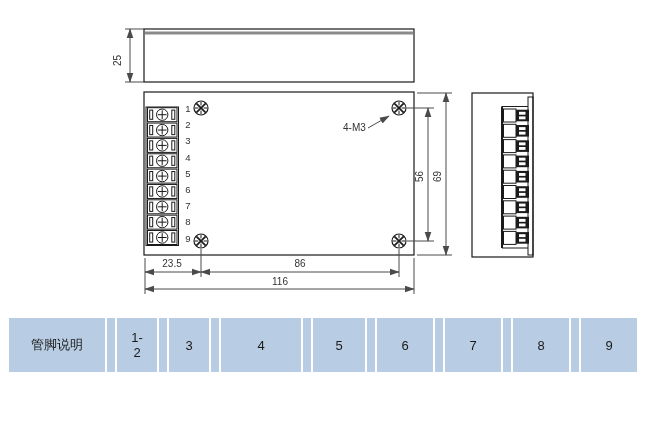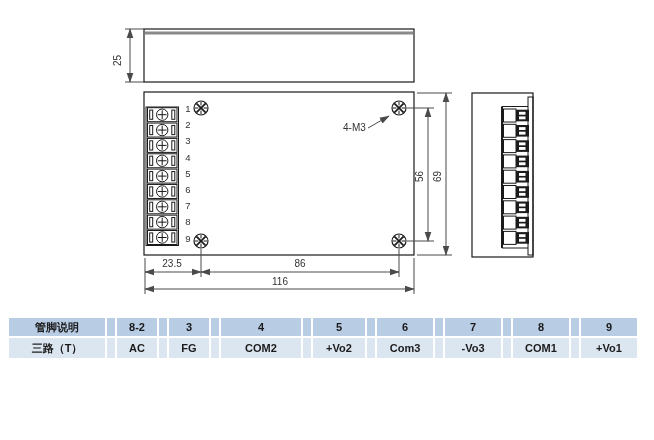--- a/index.html
+++ b/index.html
@@ -13,22 +13,22 @@
   svg .lid{stroke:#8a8a8a;stroke-width:3;fill:none;}
   svg .dim{stroke:#4a4a4a;stroke-width:1;fill:none;}
   svg .arrowfill{fill:#4a4a4a;}
   svg text{fill:#333333;font-size:10px;font-family:"Liberation Sans","DejaVu Sans",sans-serif;}
   svg text.pin{font-size:9.5px;}
   table.pins{
     border-collapse:separate;border-spacing:2px;table-layout:fixed;
     width:632px;margin:7px 0 0 7px;
   }
   table.pins th{
-    background:#B8CCE4;height:18px;padding:0;
-    font-size:11px;font-weight:bold;color:#1a1a1a;text-align:center;vertical-align:middle;
+    background:#B8CCE4;height:18px;padding:12px;
+    font-size:13px;font-weight:normal;color:#1a1a1a;text-align:center;vertical-align:middle;
   }
   table.pins td{
     background:#DCE6F1;height:20px;padding:0;
     font-size:11px;font-weight:bold;color:#1a1a1a;text-align:center;vertical-align:middle;
   }
 </style>
 </head>
 <body>
 
 <svg class="drawing" width="654" height="309" viewBox="0 0 654 309">
@@ -180,49 +180,30 @@
     <col style="width:56px">
       <col style="width:8px">
     <col style="width:56px">
       <col style="width:8px">
     <col style="width:56px">
   </colgroup>
   <tbody>
     <tr>
       <th>管脚说明</th>
       <th></th>
-      <th>8-2</th>
+      <th>1-2</th>
       <th></th>
       <th>3</th>
       <th></th>
       <th>4</th>
       <th></th>
       <th>5</th>
       <th></th>
       <th>6</th>
       <th></th>
       <th>7</th>
       <th></th>
       <th>8</th>
       <th></th>
       <th>9</th>
-    </tr>
-    <tr>
-      <td>三路（T）</td>
-      <td></td>
-      <td>AC</td>
-      <td></td>
-      <td>FG</td>
-      <td></td>
-      <td>COM2</td>
-      <td></td>
-      <td>+Vo2</td>
-      <td></td>
-      <td>Com3</td>
-      <td></td>
-      <td>-Vo3</td>
-      <td></td>
-      <td>COM1</td>
-      <td></td>
-      <td>+Vo1</td>
     </tr>
   </tbody>
 </table>
 
 </body></html>

